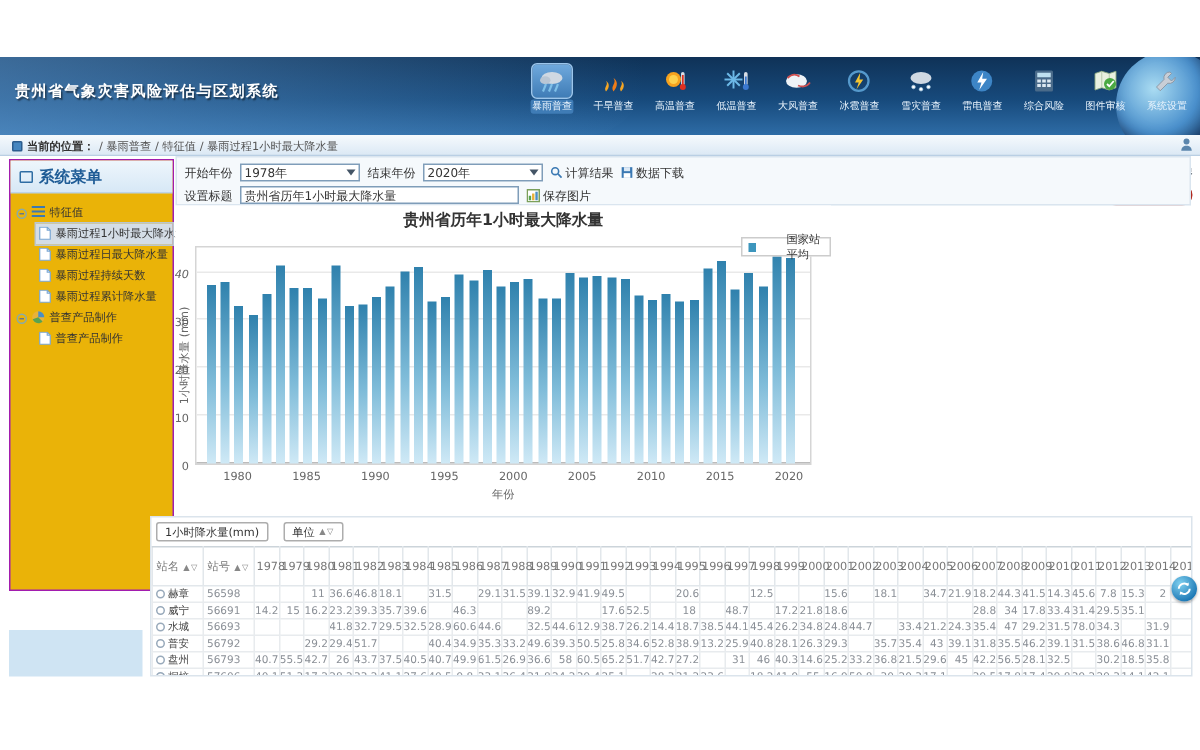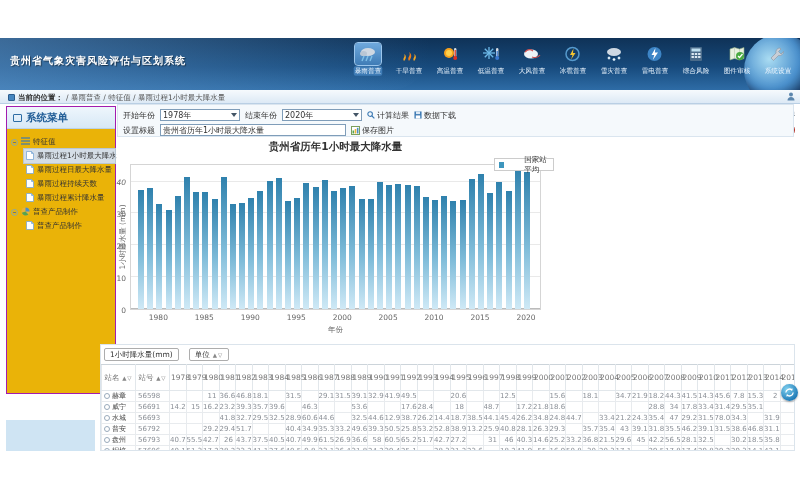--- a/index.html
+++ b/index.html
@@ -587,25 +587,25 @@
               <td>15</td>
               <td>16.2</td>
               <td>23.2</td>
               <td>39.3</td>
               <td>35.7</td>
               <td>39.6</td>
               <td></td>
               <td>46.3</td>
               <td></td>
               <td></td>
-              <td>53.6</td>
+              <td>89.2</td>
               <td></td>
               <td></td>
               <td>17.6</td>
-              <td>28.4</td>
+              <td>52.5</td>
               <td></td>
               <td>18</td>
               <td></td>
               <td>48.7</td>
               <td></td>
               <td>17.2</td>
               <td>21.8</td>
               <td>18.6</td>
               <td></td>
               <td></td>
@@ -675,21 +675,21 @@
               <td></td>
               <td></td>
               <td>40.4</td>
               <td>34.9</td>
               <td>35.3</td>
               <td>33.2</td>
               <td>49.6</td>
               <td>39.3</td>
               <td>50.5</td>
               <td>25.8</td>
-              <td>53.2</td>
+              <td>34.6</td>
               <td>52.8</td>
               <td>38.9</td>
               <td>13.2</td>
               <td>25.9</td>
               <td>40.8</td>
               <td>28.1</td>
               <td>26.3</td>
               <td>29.3</td>
               <td></td>
               <td>35.7</td>

